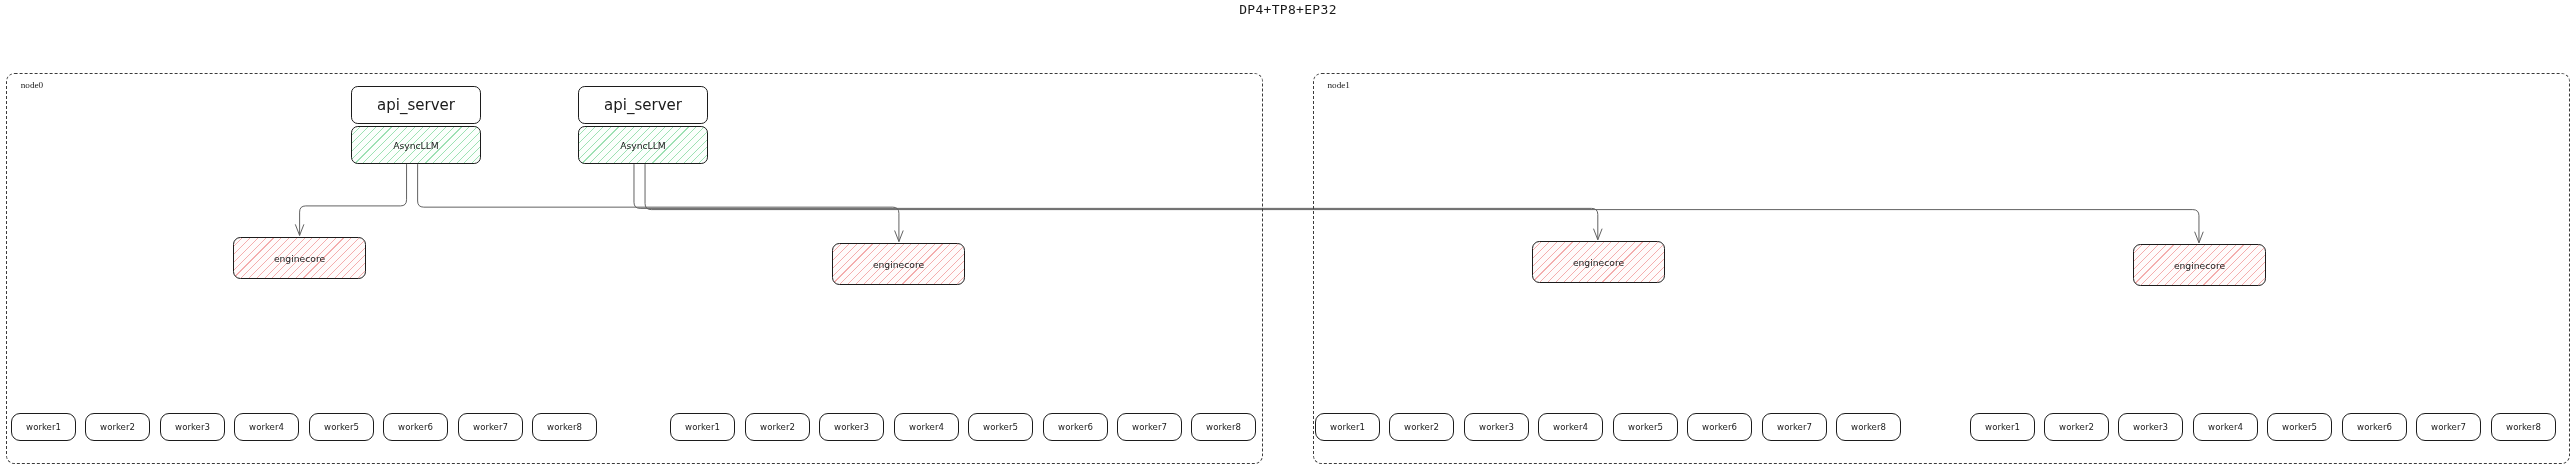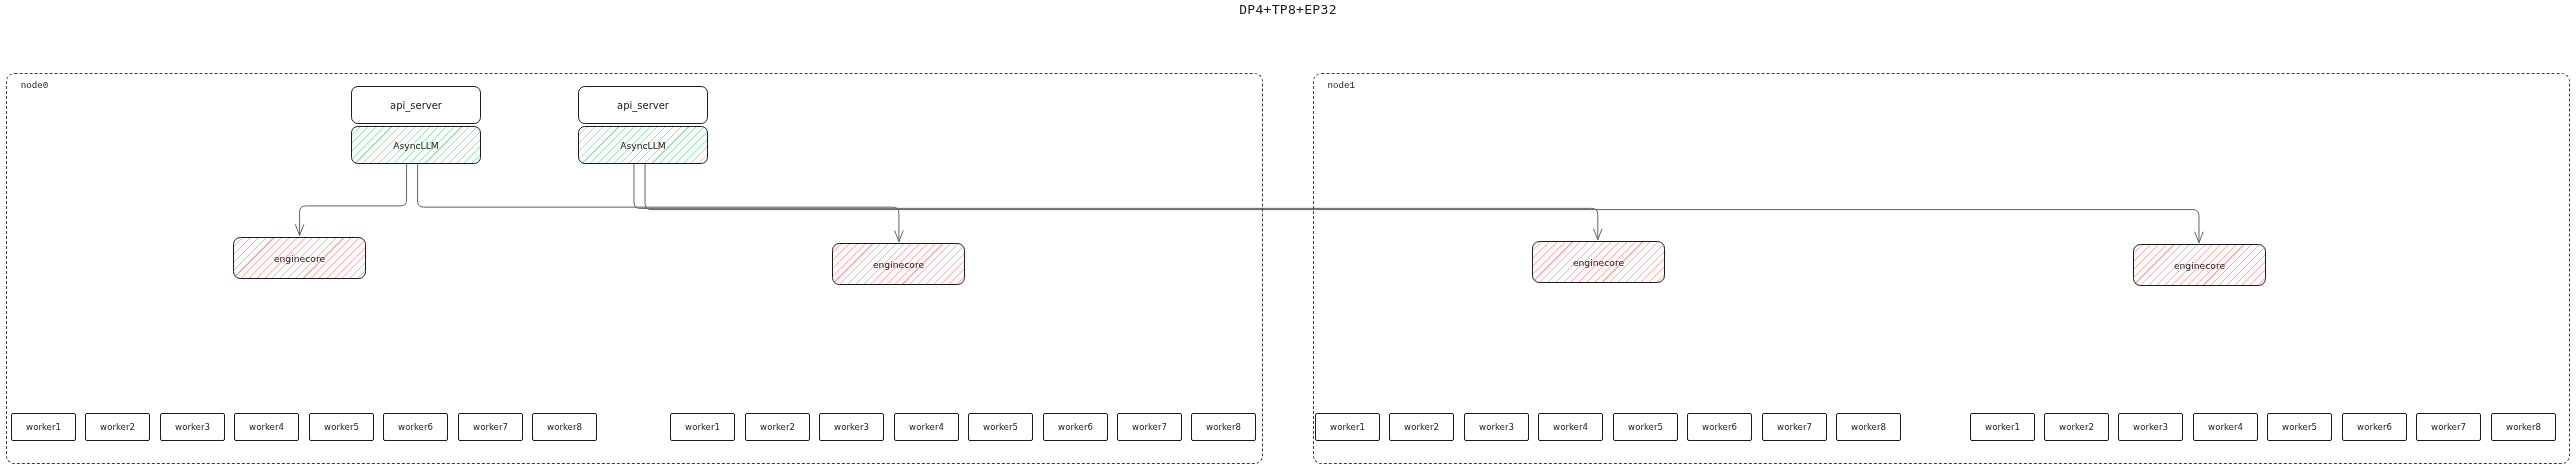--- a/index.html
+++ b/index.html
@@ -42,21 +42,21 @@
     position: absolute;
     border: 1.4px dashed #3b3b3b;
     border-radius: 8.6px;
     box-sizing: border-box;
     background: transparent;
   }
   .node-label {
     position: absolute;
     top: 6.2px;
     left: 13.5px;
-    font-family: Liberation Mono, monospace;
+    font-family: Liberation Serif, serif;
     font-size: 9.2px;
     color: #1a1a1a;
     white-space: nowrap;
   }
 
   
   .shape {
     position: absolute;
     box-sizing: border-box;
     display: flex;
@@ -64,21 +64,21 @@
     justify-content: center;
     border: 1.4px solid #1c1c1c;
     border-radius: 6.2px;
     font-family: "DejaVu Sans", sans-serif;
     color: #1a1a1a;
     white-space: nowrap;
     background: #ffffff;
   }
 
   .shape-apiserver {
-    font-size: 10px;
+    font-size: 15px;
     border-radius: 6.8px;
     background: #ffffff;
   }
 
   .shape-asyncllm {
     font-size: 9.2px;
     border-radius: 6.8px;
     border-color: #1c1c1c;
     background-color: #fbfffc;
     background-image: repeating-linear-gradient(
@@ -99,21 +99,21 @@
       135deg,
       rgba(235, 110, 110, 0.55) 0px,
       rgba(235, 110, 110, 0.55) 0.8px,
       rgba(255,255,255,0) 0.8px,
       rgba(255,255,255,0) 5.5px
     );
   }
 
   .shape-worker {
     font-size: 8.6px;
-    border-radius: 2px;
+    border-radius: 9px;
     border-width: 1.2px;
     background: #ffffff;
   }
 
   
   #edges {
     position: absolute;
     top: 0;
     left: 0;
     width: 2576px;

